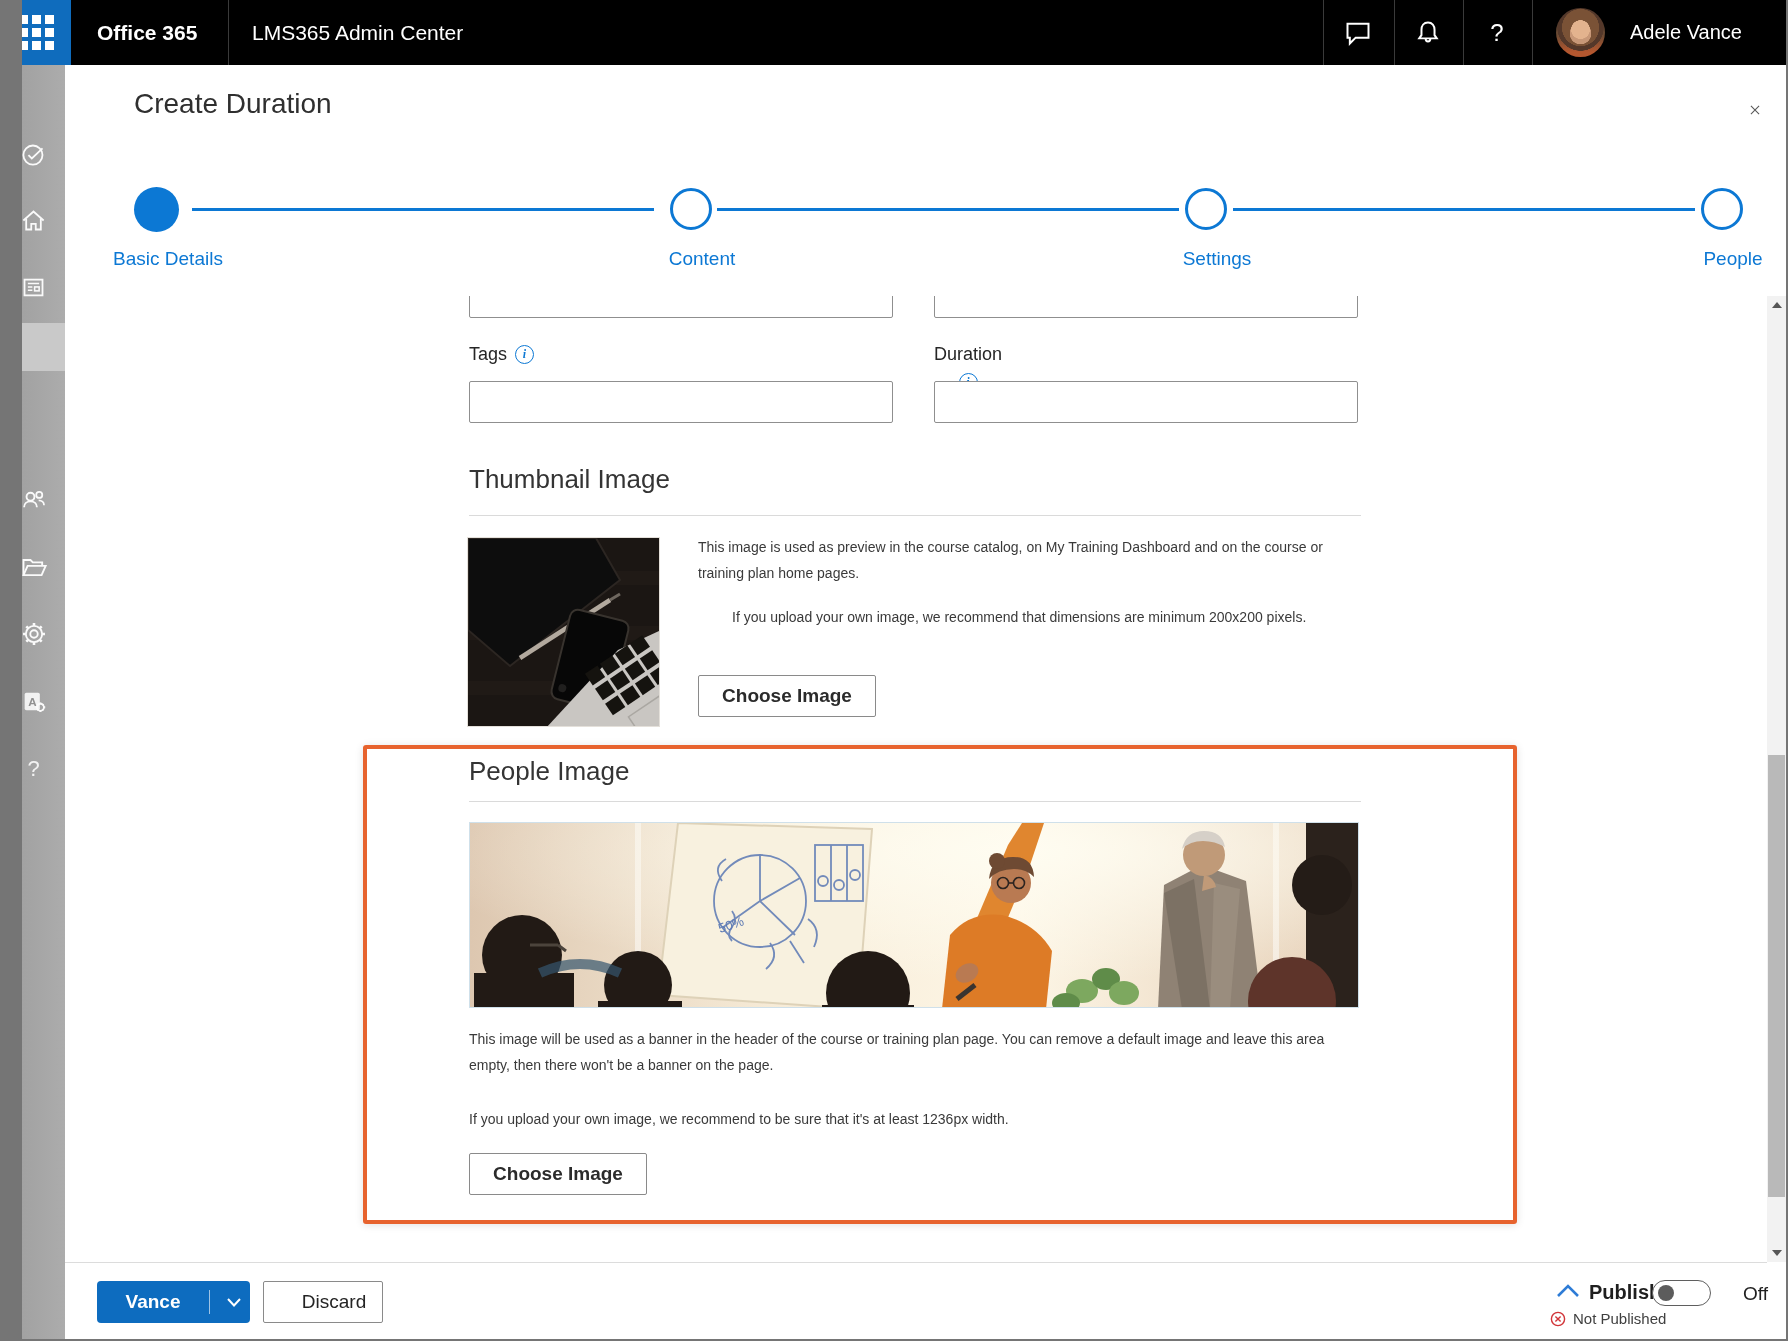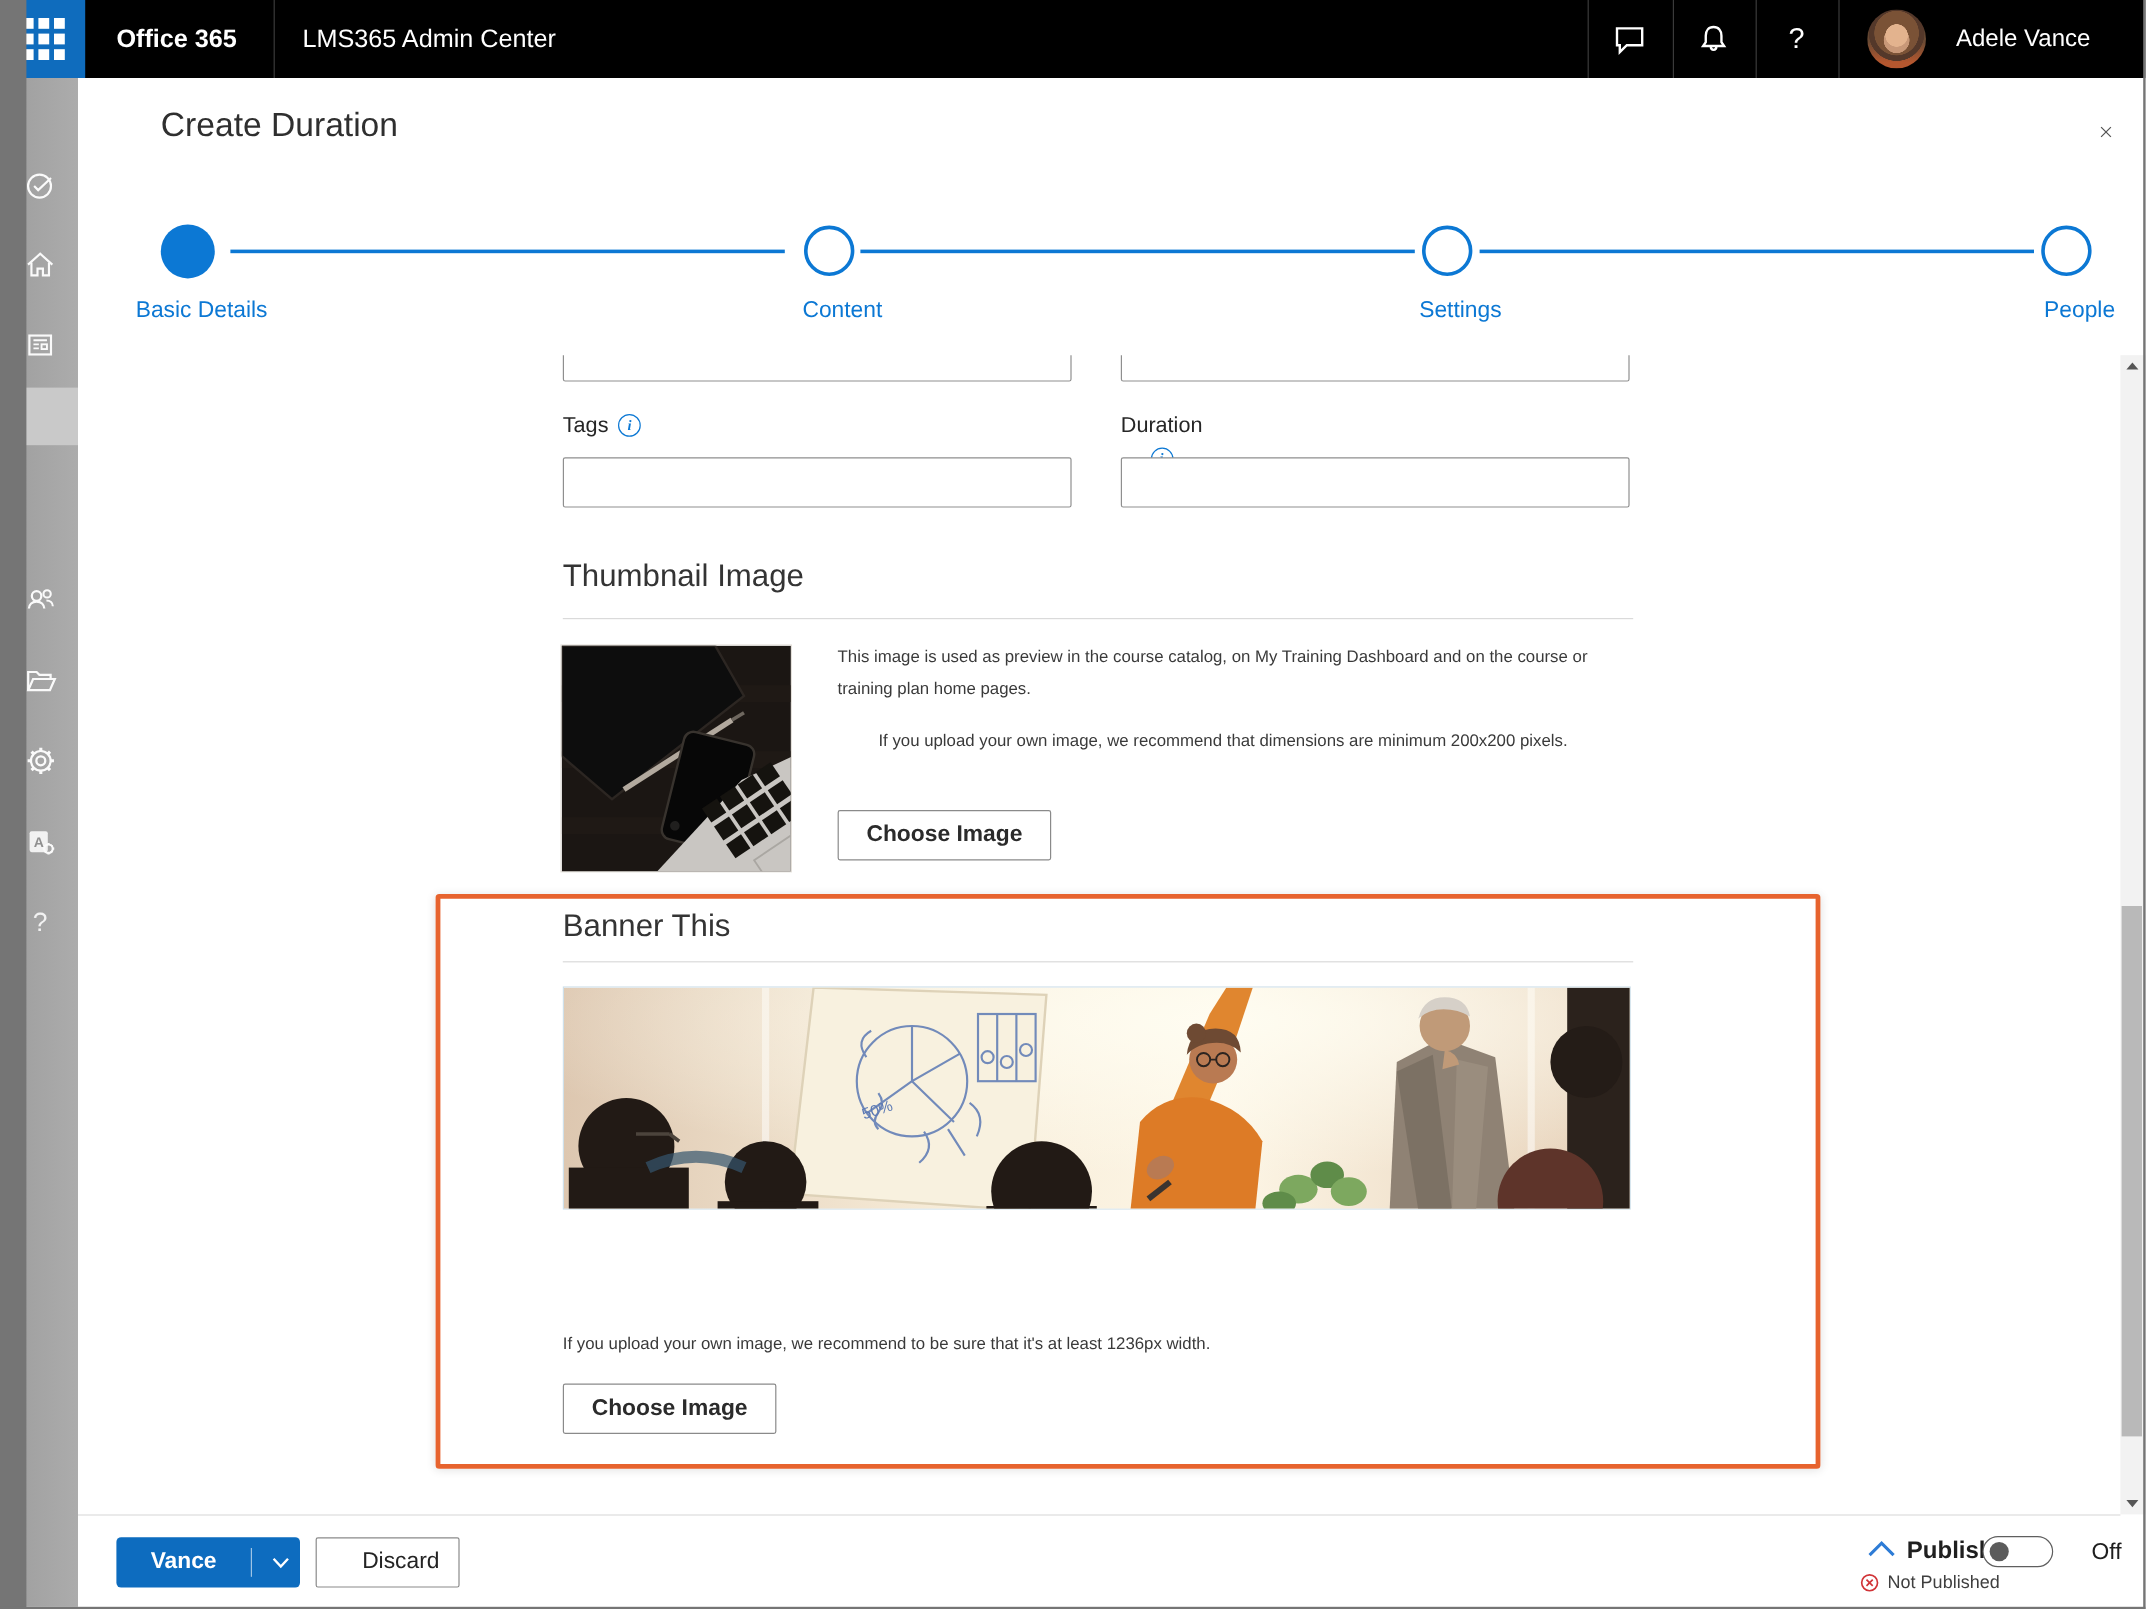--- a/index.html
+++ b/index.html
@@ -268,21 +268,21 @@
       </g>
     </svg>
   </div>
 
   <div class="body-text" style="left:633px; top:238px; width:664px;">This image is used as preview in the course catalog, on My Training Dashboard and on the course or training plan home pages.</div>
   <div class="body-text" style="left:633px; top:308px; width:664px;margin-left:34px;">If you upload your own image, we recommend that dimensions are minimum 200x200 pixels.</div>
   <button class="choose-btn" style="left:633px; top:379px;">Choose Image</button>
 
   <div class="highlight-box"></div>
 
-  <div class="sec-heading" style="left:404px; top:460px;">Banner This</div>
+  <div class="sec-heading" style="left:404px; top:460px;">People Image</div>
   <div class="sec-divider" style="left:404px; top:505px;"></div>
 
   <div class="img-frame" style="left:404px; top:526px; width:890px; height:186px; border-color:#cfe0ea;">
     <svg width="890" height="186" viewBox="0 0 890 186">
       <defs>
         <linearGradient id="bg" x1="0" y1="0" x2="1" y2="0">
           <stop offset="0" stop-color="#ddc7b0"></stop>
             <stop offset="0.35" stop-color="#f7ecd8"></stop>
           <stop offset="0.62" stop-color="#fdf6e6"></stop>
             <stop offset="1" stop-color="#e4cdb4"></stop>
@@ -347,20 +347,21 @@
           <rect x="352" y="182" width="92" height="4"></rect>
         <path d="M60 122 h28 M88 122 l8 6" stroke="#4c443c" stroke-width="3" fill="none"></path>
       </g>
       <rect x="836" y="0" width="54" height="186" fill="#2b221c"></rect>
       <circle cx="852" cy="62" r="30" fill="#241c17"></circle>
       <circle cx="822" cy="178" r="44" fill="#5e342a"></circle>
       <path d="M70 150 q40 -18 80 0" stroke="#35556e" stroke-width="10" fill="none" opacity=".7"></path>
     </svg>
   </div>
 
+  <div class="body-text" style="left:404px; top:730px; width:884px;">This image will be used as a banner in the header of the course or training plan page. You can remove a default image and leave this area empty, then there won't be a banner on the page.</div>
   <div class="body-text" style="left:404px; top:810px; width:884px;">If you upload your own image, we recommend to be sure that it's at least 1236px width.</div>
   <button class="choose-btn" style="left:404px; top:857px;">Choose Image</button>
 </div>
 
 <div class="abs scrollbar">
   <div class="sb-arrow" style="top:0;">
       <div class="tri-up"></div>
     </div>
   <div class="sb-thumb"></div>
   <div class="sb-arrow" style="bottom:0;">

